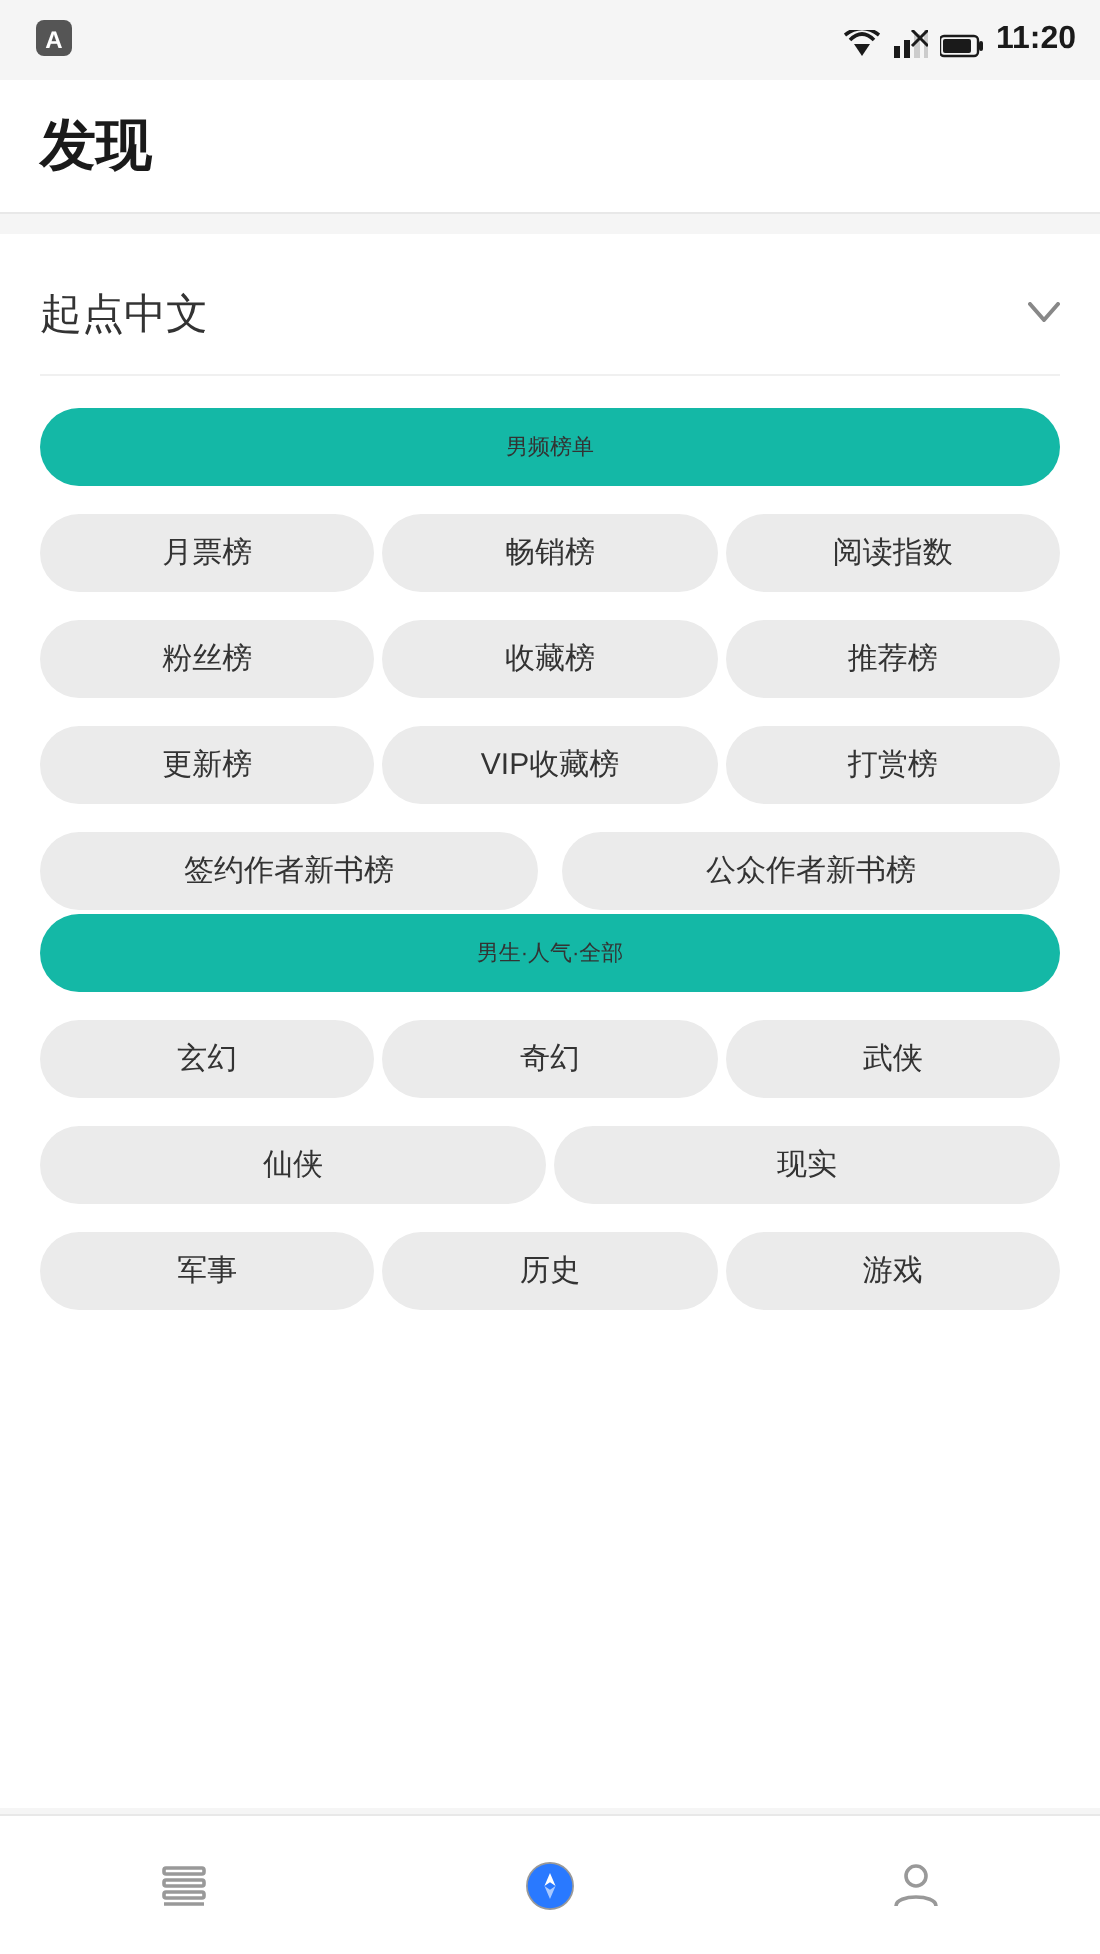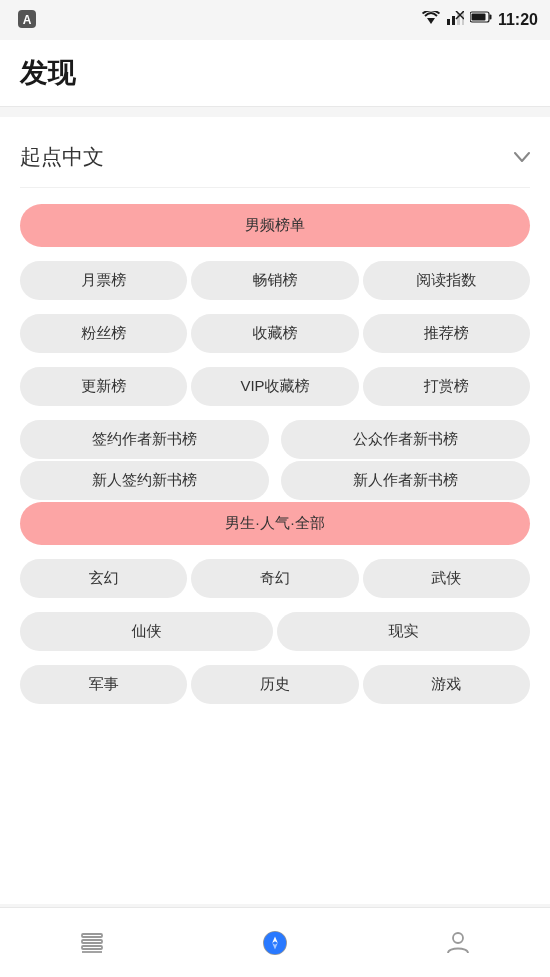--- a/index.html
+++ b/index.html
@@ -21,21 +21,21 @@
       align-items: center;
       justify-content: space-between;
       padding: 0 12px 0 16px;
     }
     .status-left {
       font-size: 14px;
       font-weight: bold;
     }
     .status-right {
       display: flex;
-      align-items: flex-start;
+      align-items: flex-end;
       gap: 6px;
       font-size: 14px;
       font-weight: 600;
     }
 
     
     .header {
       background: #ffffff;
       padding: 14px 20px 14px 20px;
       border-bottom: 1px solid #e8e8e8;
@@ -87,25 +87,25 @@
       cursor: pointer;
       white-space: nowrap;
     }
 
     
     .tag-btn-full {
       width: 100%;
       display: flex;
       align-items: center;
       justify-content: center;
-      background: #fca5a5;
+      background: #14b8a6;
       border: none;
       border-radius: 25px;
       padding: 12px 16px;
-      font-size: 15px;
+      font-size: 11px;
       color: #333;
       cursor: pointer;
       margin-bottom: 14px;
     }
 
     
     .tag-row {
       display: flex;
       gap: 4px;
       margin-bottom: 14px;
@@ -226,24 +226,20 @@
     <button class="tag-btn">更新榜</button>
     <button class="tag-btn">VIP收藏榜</button>
     <button class="tag-btn">打赏榜</button>
   </div>
 
   <div class="tag-row-2">
     <button class="tag-btn">签约作者新书榜</button>
     <button class="tag-btn">公众作者新书榜</button>
   </div>
 
-  <div class="tag-row-2">
-    <button class="tag-btn">新人签约新书榜</button>
-    <button class="tag-btn">新人作者新书榜</button>
-  </div>
 
   <button class="tag-btn-full">男生·人气·全部</button>
 
   <div class="tag-row">
     <button class="tag-btn">玄幻</button>
     <button class="tag-btn">奇幻</button>
     <button class="tag-btn">武侠</button>
   </div>
 
   <div class="tag-row">

